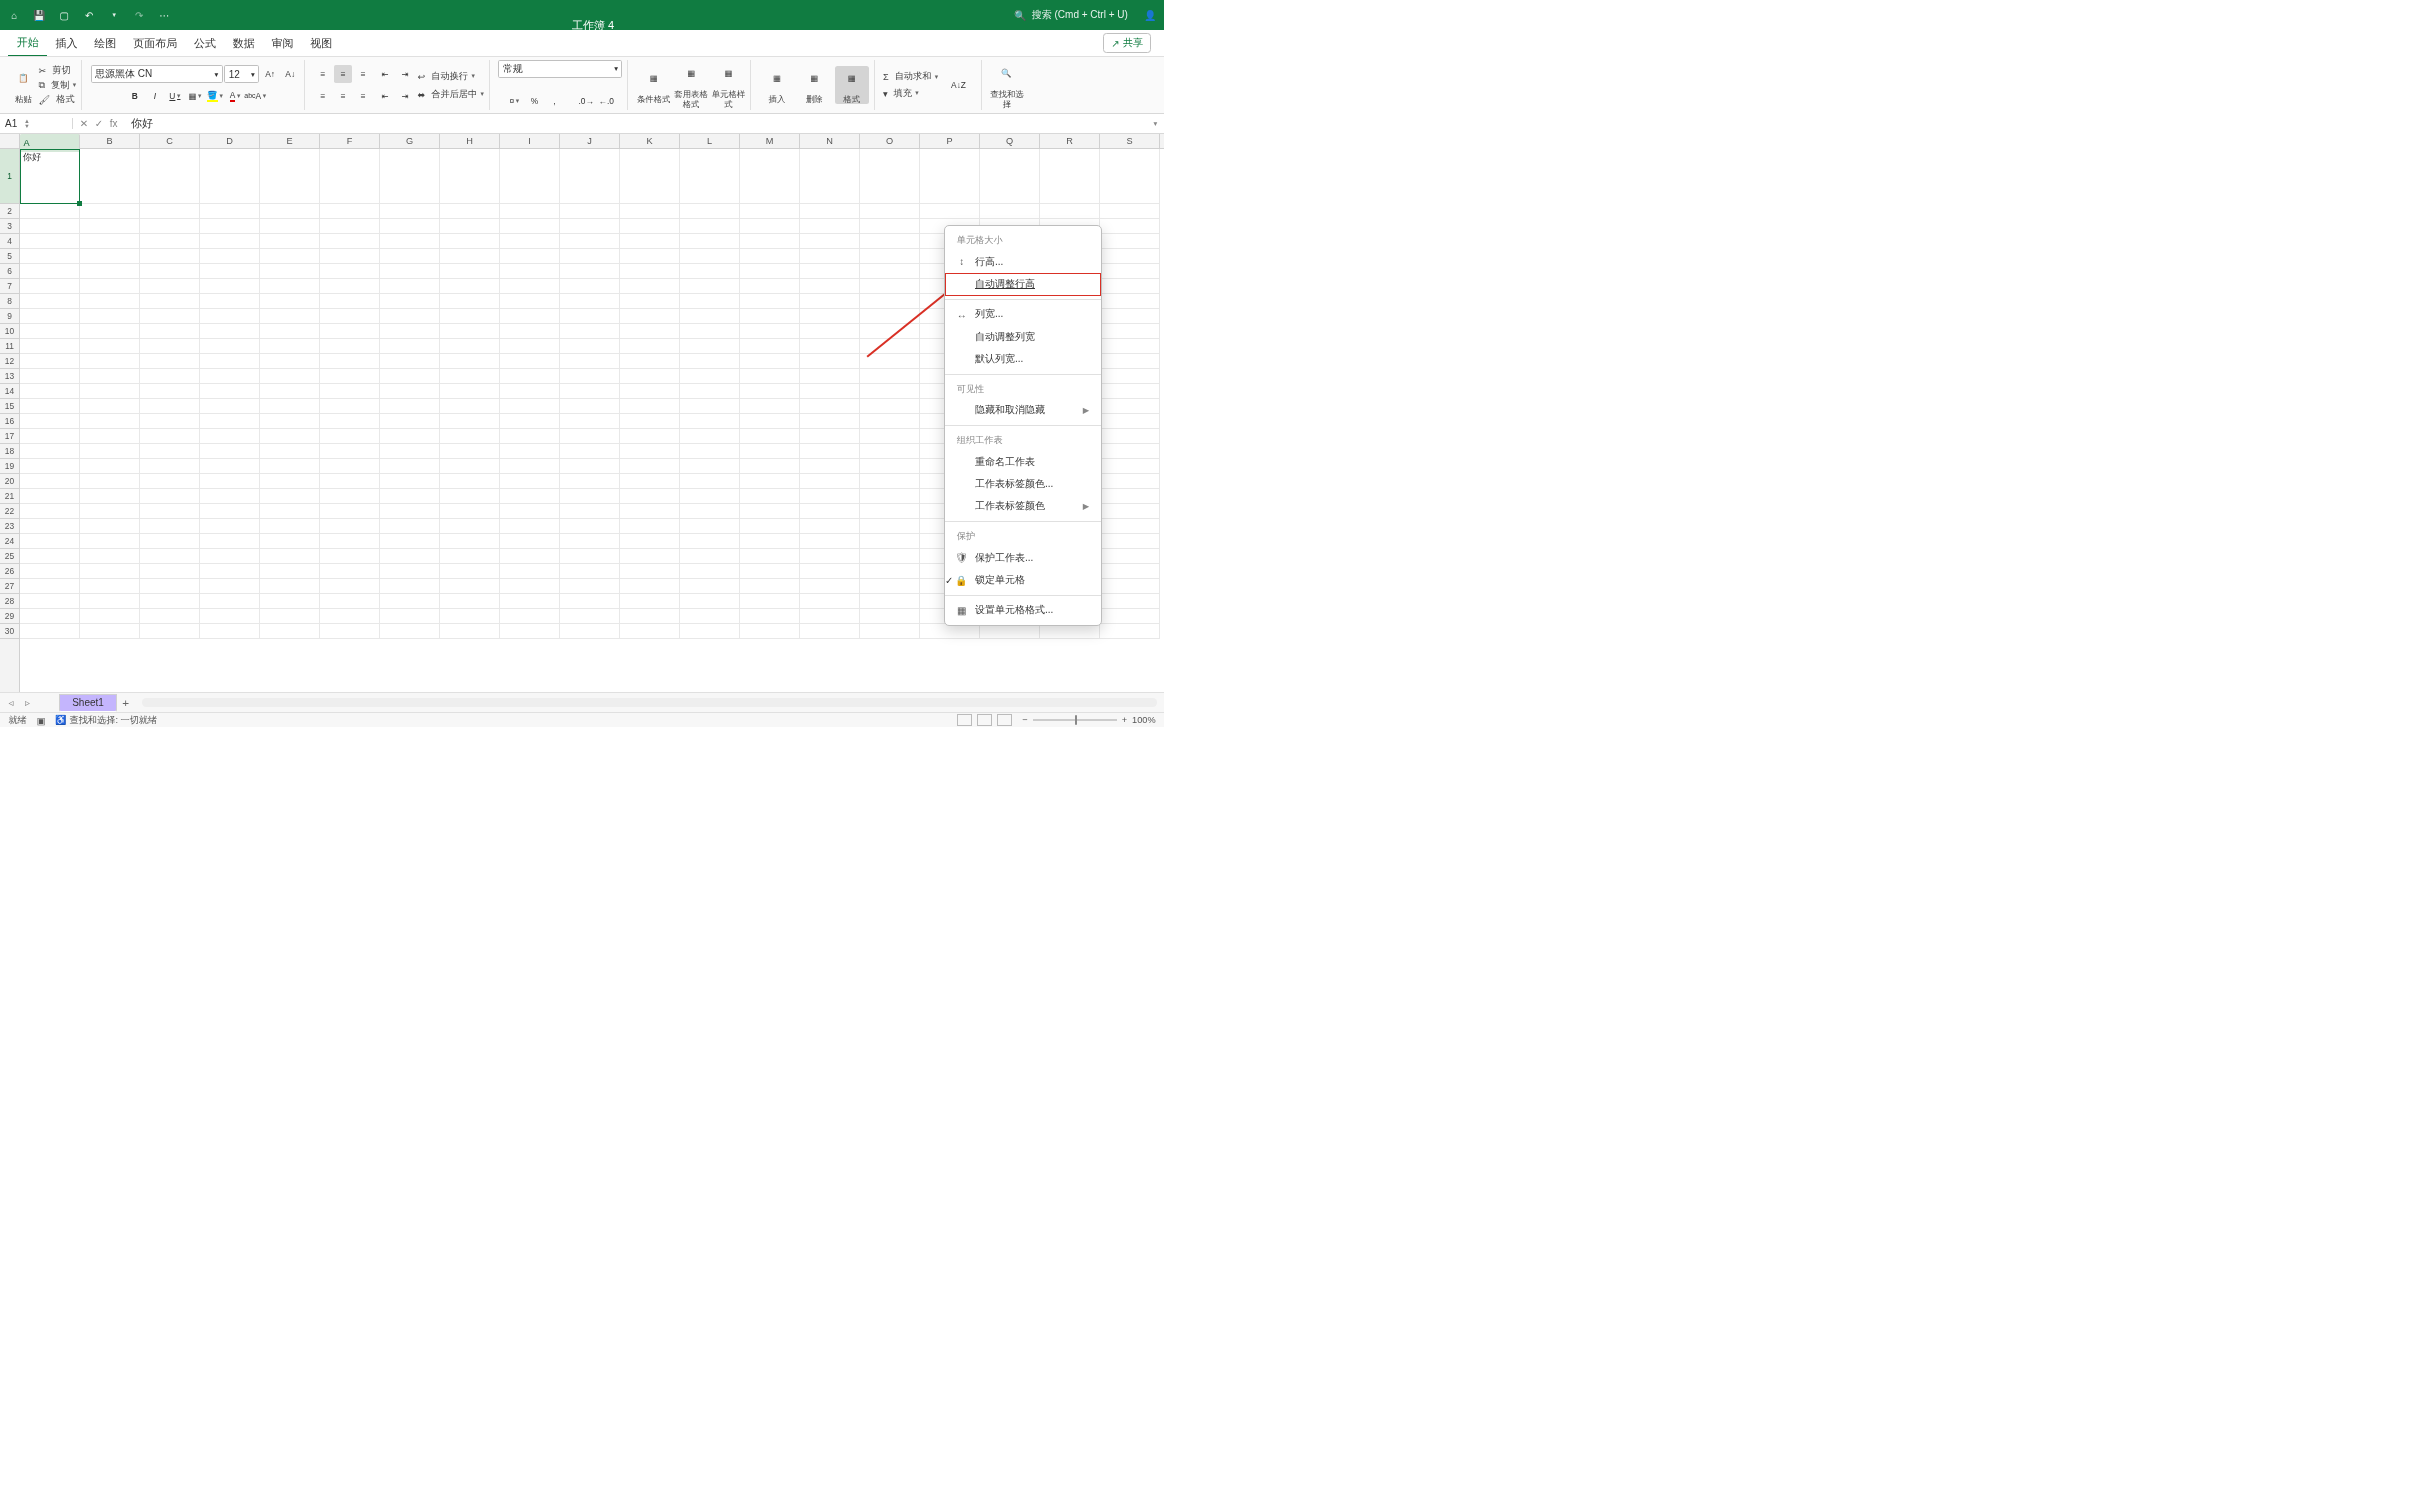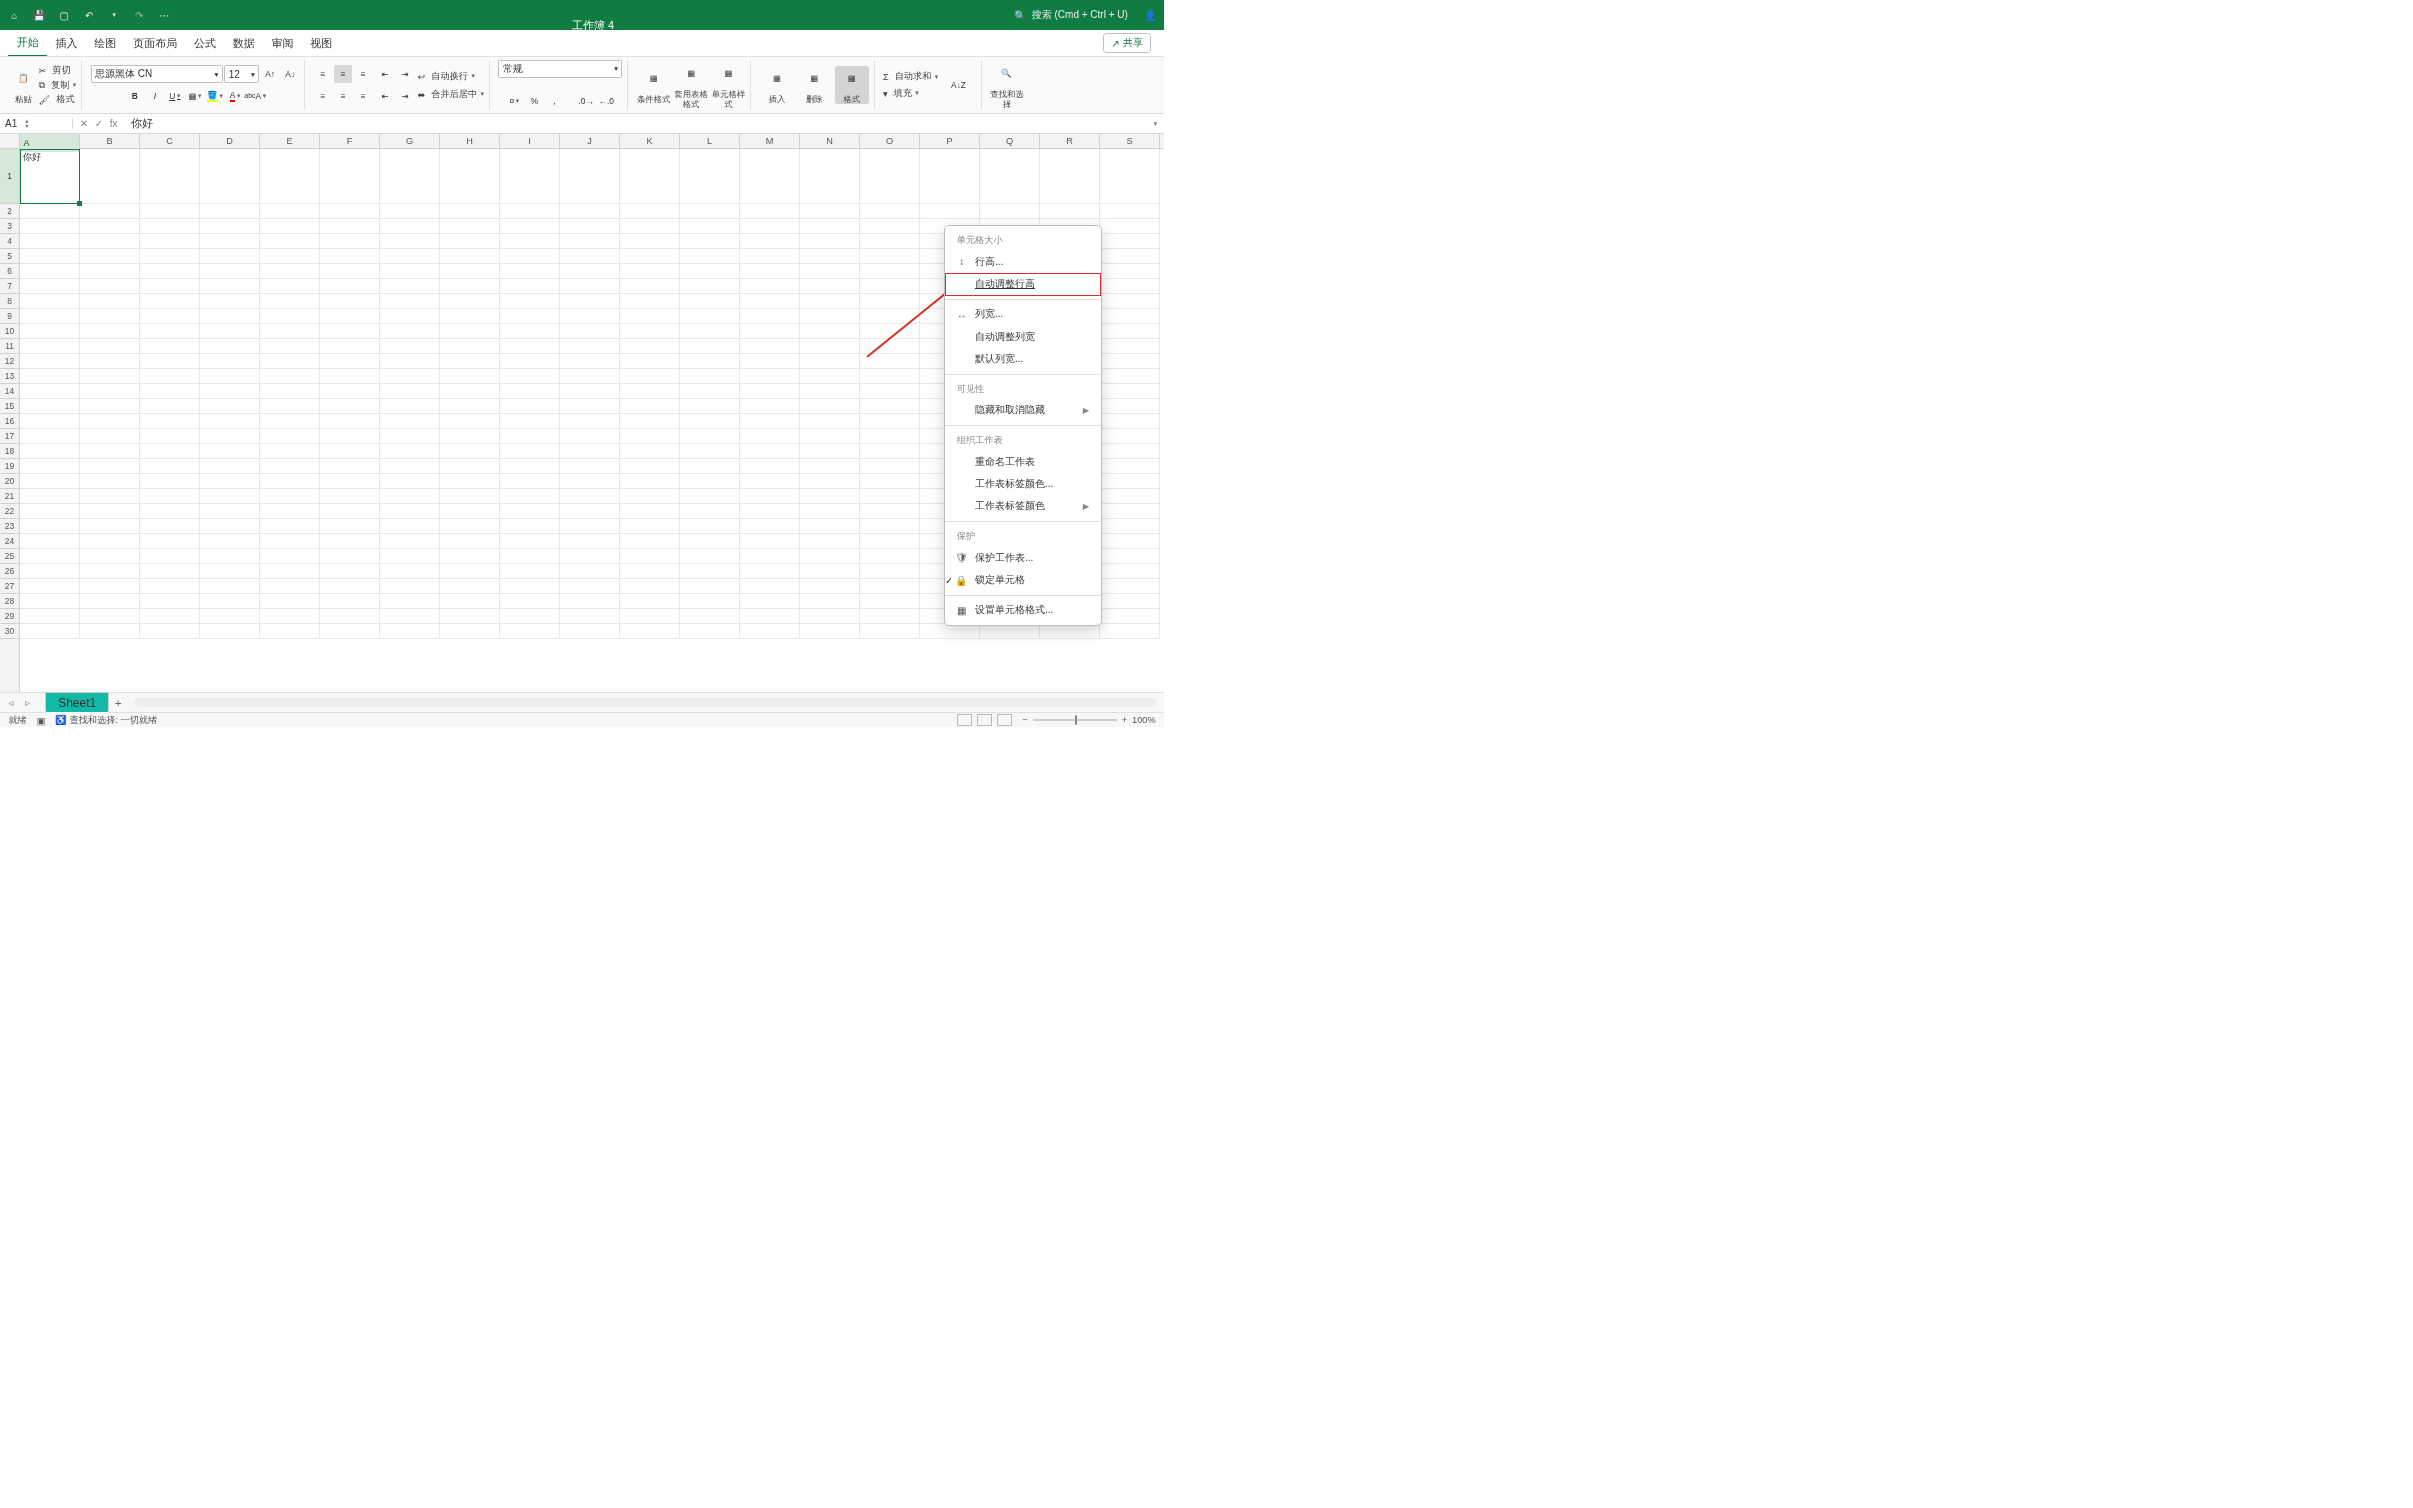--- a/index.html
+++ b/index.html
@@ -60,21 +60,21 @@
 .cellrow { display: flex; height: 15px; }
 .cellrow.first { height: 55px; }
 .cell { width: 60px; border-right: 0.8px solid #e8e8e8; border-bottom: 0.8px solid #e8e8e8; font-size: 9.2px; padding: 1.7px 2.5px; }
 .cell.active { border: 1.7px solid #107c41; position: relative; padding: 0.8px 1.7px; }
 .cell.active::after { content: ""; position: absolute; right: -2.5px; bottom: -2.5px; width: 5px; height: 5px; background: #107c41; }
 
 
 .hscroll { height: 20px; display: flex; align-items: center; background: #f7f7f7; border-top: 0.8px solid #e0e0e0; }
 .sheet-nav { display: flex; align-items: center; gap: 1.7px; padding: 0 3.4px; }
 .sheet-nav span { width: 15px; text-align: center; color: #888; }
-.sheet-tab { padding: 2.5px 11.7px; background: #14b8a6; border: 0.8px solid #d0d0d0; border-bottom-color: #fff; border-radius: 0 0 2.5px 2.5px; font-size: 12px; margin-left: 7px; }
+.sheet-tab { padding: 2.5px 11.7px; background: #c4b5fd; border: 0.8px solid #d0d0d0; border-bottom-color: #fff; border-radius: 0 0 2.5px 2.5px; font-size: 10px; margin-left: 21px; }
 .add-sheet { width: 18.4px; text-align: center; color: #666; font-size: 11.7px; }
 .hscroll .track { flex: 1; margin: 0 6.7px; height: 8.4px; background: #eee; border-radius: 4.2px; position: relative; }
 
 
 .status { height: 15px; background: #f7f7f7; border-top: 0.8px solid #e0e0e0; display: flex; align-items: center; padding: 0 8.4px; gap: 10px; font-size: 9.2px; color: #555; }
 .status .spacer { flex: 1; }
 .view-btns { display: flex; gap: 5px; }
 .view-btns span { width: 15px; height: 11.7px; border: 0.8px solid #bbb; display: inline-block; }
 .zoom { display: flex; align-items: center; gap: 5px; }
 .zoom-track { width: 84px; height: 2.5px; background: #ccc; position: relative; }

